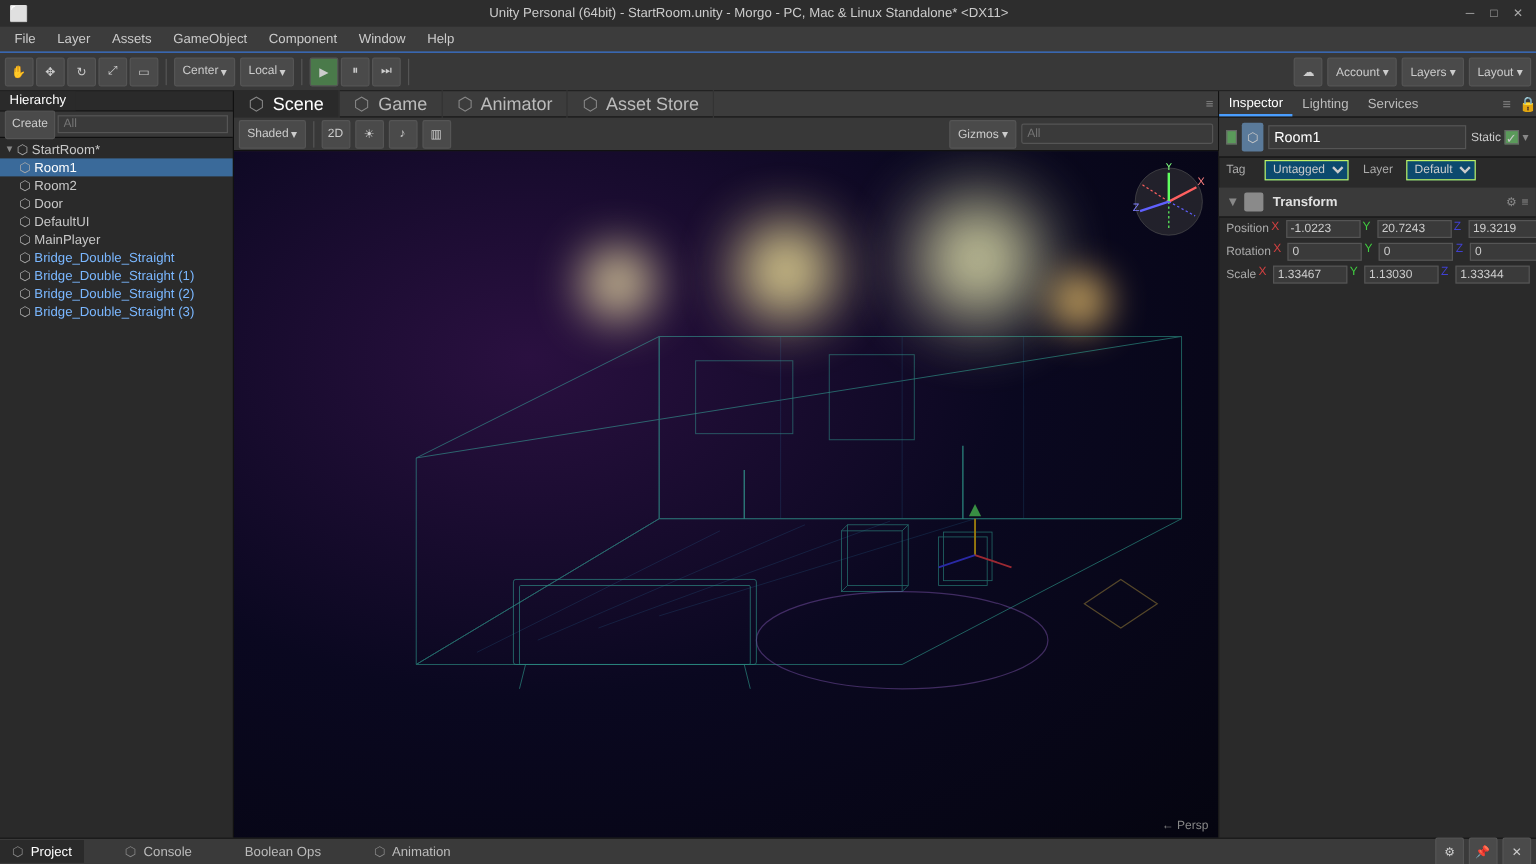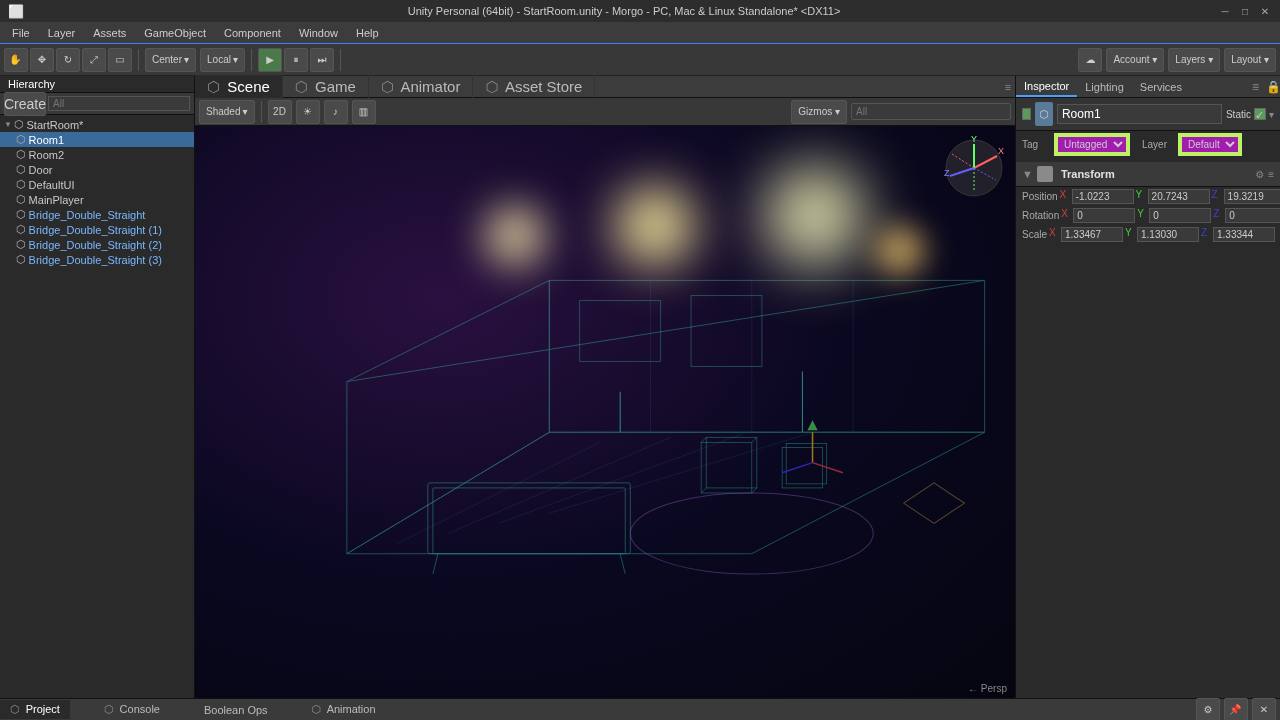--- a/index.html
+++ b/index.html
@@ -59,21 +59,21 @@
     .transform-label { color: #aaa; width: 55px; font-size: 10px; }
     .xyz-group { display: flex; gap: 2px; flex: 1; }
     .xyz-input { background: #3a3a3a; border: 1px solid #555; color: #ccc; font-size: 10px; width: 62px; padding: 1px 3px; }
     .xyz-label { color: #d04040; font-size: 10px; width: 10px; }
     .xyz-label.y { color: #40d040; }
     .xyz-label.z { color: #4040d0; }
     .add-component-btn { margin: 8px 6px; padding: 4px; background: #4a4a4a; border: 1px solid #666; color: #ccc; text-align: center; cursor: pointer; font-size: 11px; border-radius: 2px; }
     .static-checkbox { display: flex; align-items: center; gap: 3px; }
     .checkbox { width: 12px; height: 12px; background: #3a3a3a; border: 1px solid #666; display: inline-block; }
     .tag-layer-row { display: flex; align-items: center; gap: 4px; font-size: 10px; padding: 2px 6px; }
-    .small-dropdown { background: #a21caf; border: 4px solid #bef264; color: #ccc; font-size: 10px; padding: 1px 2px; }
+    .small-dropdown { background: #0c4a6e; border: 1px solid #bef264; color: #ccc; font-size: 10px; padding: 1px 2px; }
 
     
     #bottom-area { height: 250px; background: #2a2a2a; border-top: 1px solid #111; display: flex; flex-direction: column; }
     #bottom-tabs { height: 22px; background: #3a3a3a; display: flex; align-items: center; border-bottom: 1px solid #111; gap: 24px; }
     .bottom-tab { padding: 3px 10px; cursor: pointer; color: #bbb; font-size: 11px; }
     .bottom-tab.active { color: #fff; background: #2a2a2a; }
 
     .search-input { background: #3a3a3a; border: 1px solid #555; color: #ccc; font-size: 10px; padding: 2px 4px; width: 220px; border-radius: 2px; }
     
     
@@ -140,21 +140,21 @@
   </div>
 </div>
 
 <div id="main">
 
   <div id="hierarchy">
     <div style="display:flex; border-bottom:1px solid #111;">
       <div class="panel-tab active">Hierarchy</div>
     </div>
     <div class="hierarchy-toolbar">
-      <div class="toolbar-btn" style="font-size:14px; padding:0 6px;">Create</div>
+      <div class="toolbar-btn" style="font-size:10px; padding:0 6px;">Create</div>
       <input type="text" style="flex: 1 1 0%; background: rgb(58, 58, 58); border: 1px solid rgb(85, 85, 85); color: rgb(204, 204, 204); font-size: 10px; padding: 1px 4px;" placeholder="All">
     </div>
     <div class="hierarchy-body">
       <div class="hier-item">
         <span class="hier-arrow">▼</span>
         <span class="hier-icon">⬡</span>
         <span>StartRoom*</span>
       </div>
       <div class="hier-item selected">
         <span style="display:inline-block;width:12px"></span>

